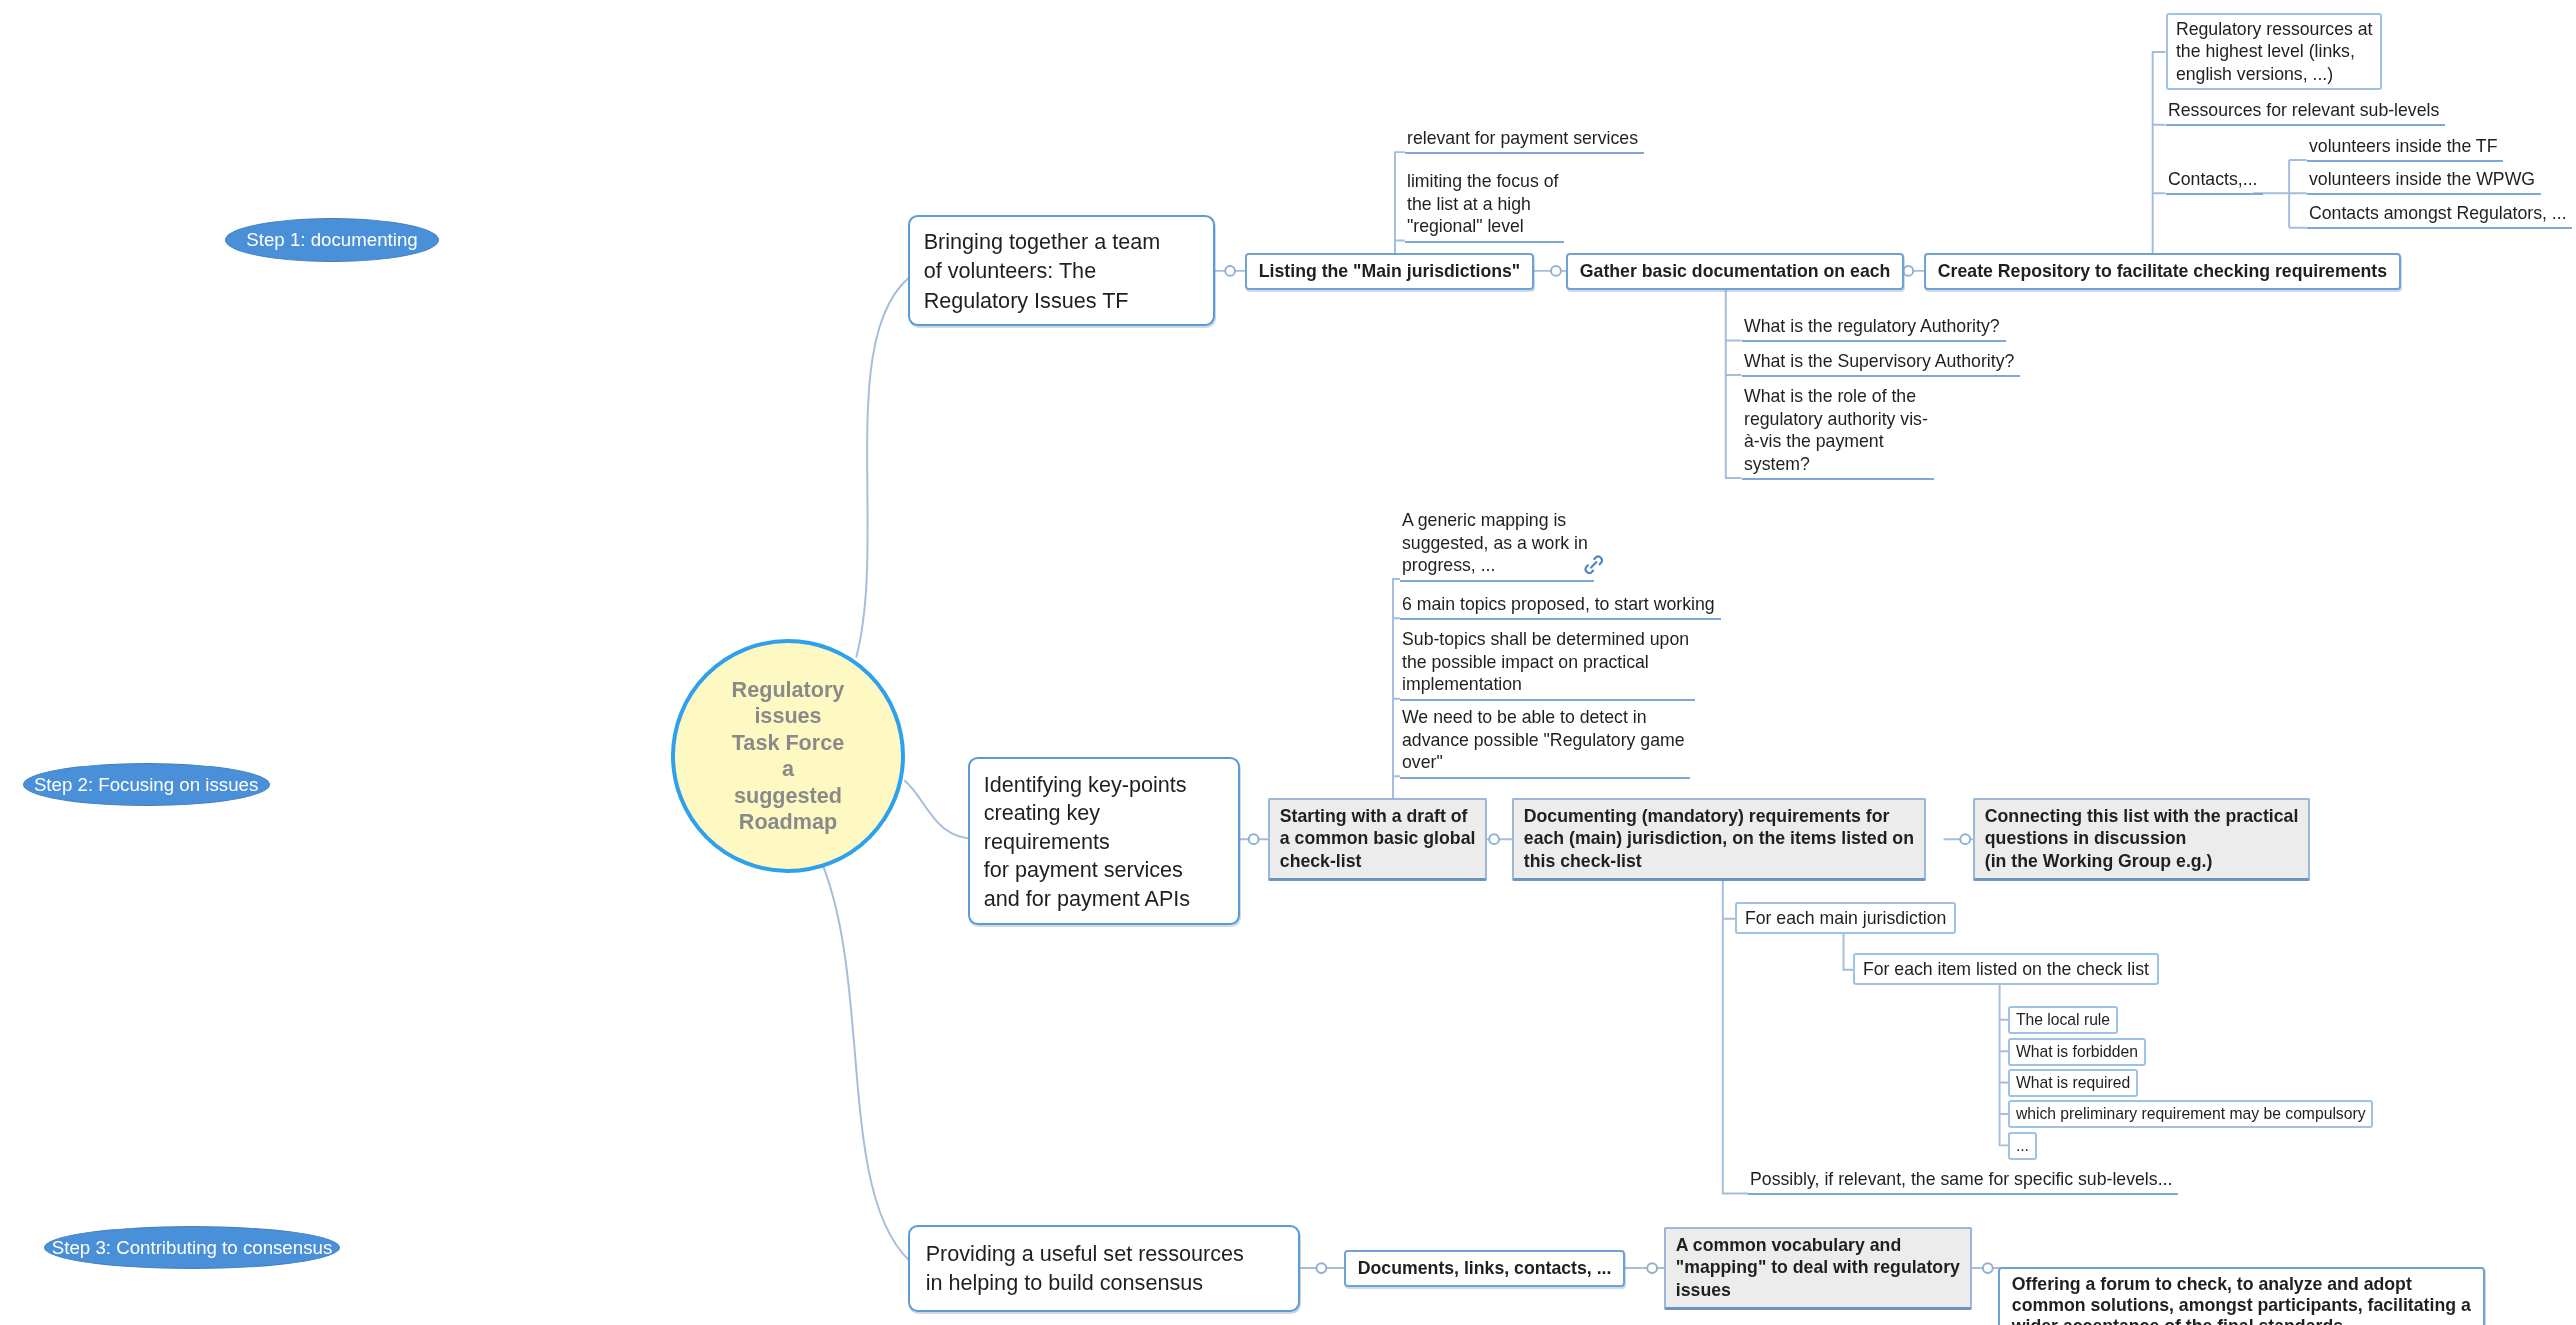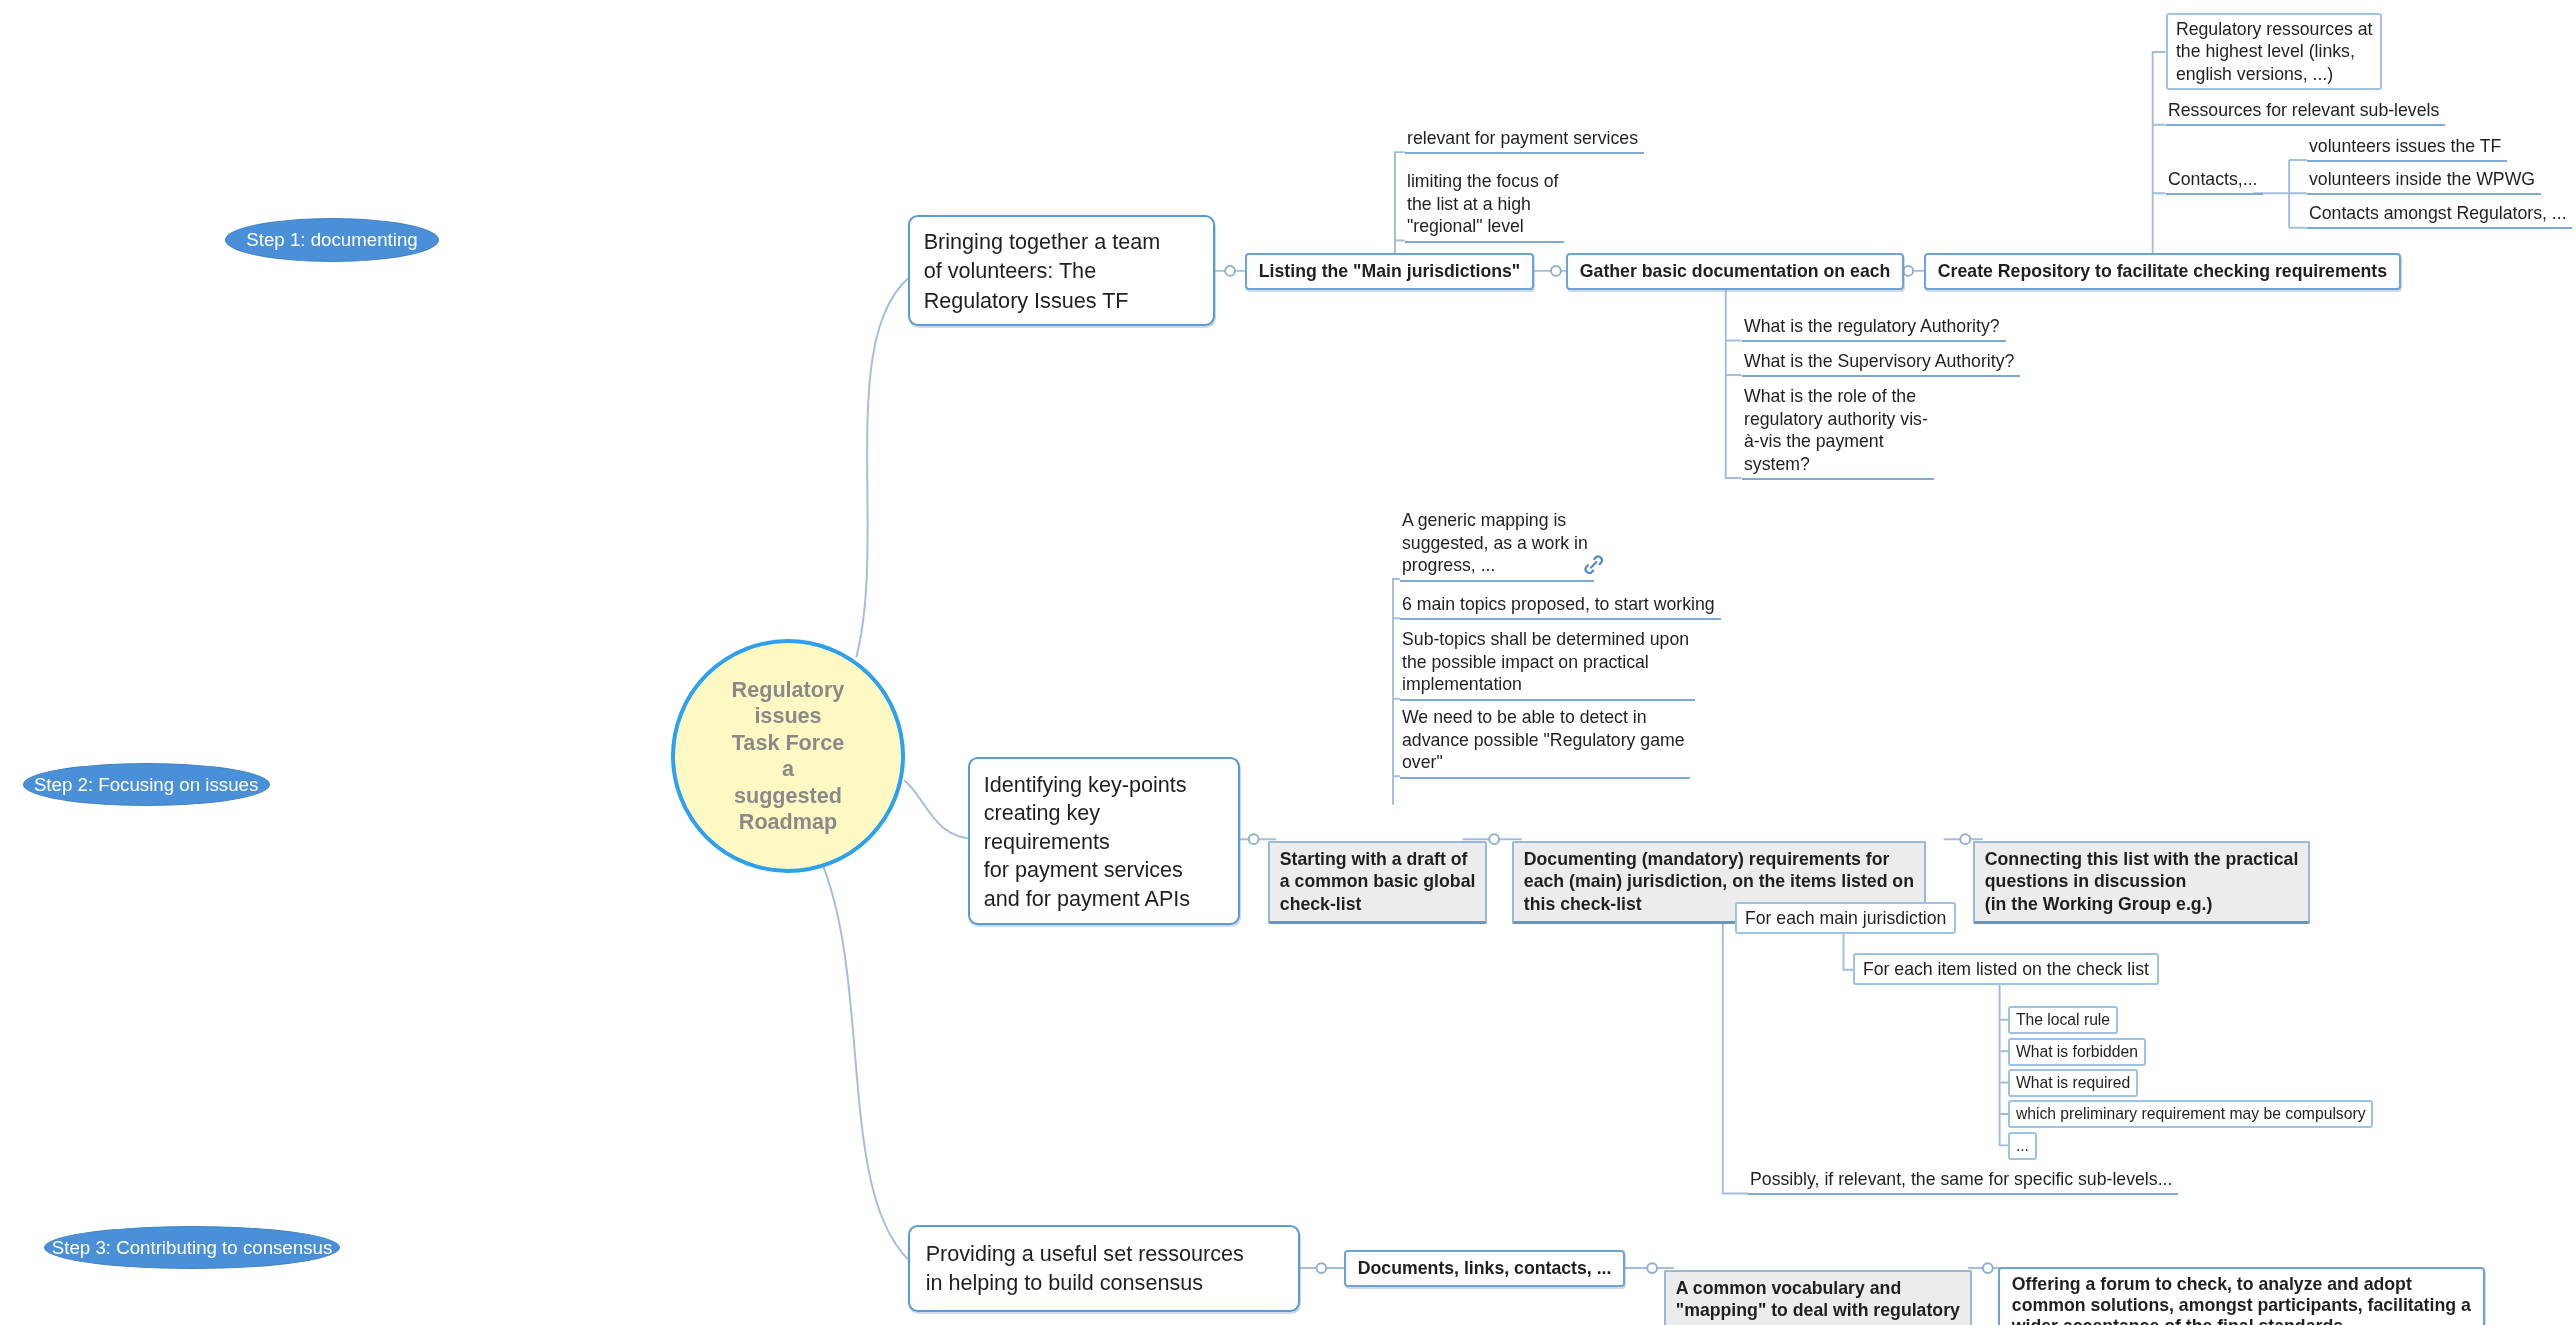--- a/index.html
+++ b/index.html
@@ -18,21 +18,21 @@
   
   .box{
     border:2px solid #6fa3d8;border-radius:3.9px;background:#fff;
     font-size:17.7px;line-height:23.6px;font-weight:bold;padding:4.9px 11.8px;
     box-shadow:1px 2px 0 rgba(120,150,185,.35);white-space:nowrap;
   }
   .box.wrap{white-space:pre-line;line-height:21px;margin-top:40px;}
   
   .gray{
     background:#ececec;border:2px solid #9cb8d8;border-bottom:3.9px solid #6d94bd;
-    border-radius:2px;font-size:17.7px;line-height:22.6px;font-weight:bold;padding:4.9px 9.8px;margin-top:43px;
+    border-radius:2px;font-size:17.7px;line-height:22.6px;font-weight:bold;padding:4.9px 9.8px;
   }
   
   .uline{
     border-bottom:2px solid #7ea9d6;font-size:17.7px;line-height:22.6px;
     padding:2px 5.9px 2.9px 2px;white-space:pre-line;
   }
   
   .smallbox{
     border:2px solid #9cc2e5;border-radius:2.9px;background:#fff;
     font-size:17.7px;line-height:22.6px;padding:2.9px 7.9px;white-space:nowrap;
@@ -132,21 +132,21 @@
 regulatory authority vis-
 à-vis the payment
 system?</div>
 
   <div class="node box" style="left:1924px;top:253px">Create Repository to facilitate checking requirements</div>
   <div class="node smallbox" style="left:2166px;top:12.8px;white-space:pre-line">Regulatory ressources at
 the highest level (links,
 english versions, ...)</div>
   <div class="node uline" style="left:2166px;top:97px">Ressources for relevant sub-levels</div>
   <div class="node uline" style="left:2166px;top:166px">Contacts,...</div>
-  <div class="node uline" style="left:2307px;top:133px">volunteers issues the TF</div>
+  <div class="node uline" style="left:2307px;top:133px">volunteers inside the TF</div>
   <div class="node uline" style="left:2307px;top:166px">volunteers inside the WPWG</div>
   <div class="node uline" style="left:2307px;top:200px">Contacts amongst Regulators, ...</div>
 
   <div class="node main" style="left:968px;top:757px;width:272px;height:168px;line-height:28.5px;padding:11.8px 13.7px">Identifying key-points
 creating key
 requirements
 for payment services
 and for payment APIs</div>
 
   <div class="node gray" style="left:1268px;top:798px">Starting with a draft of

